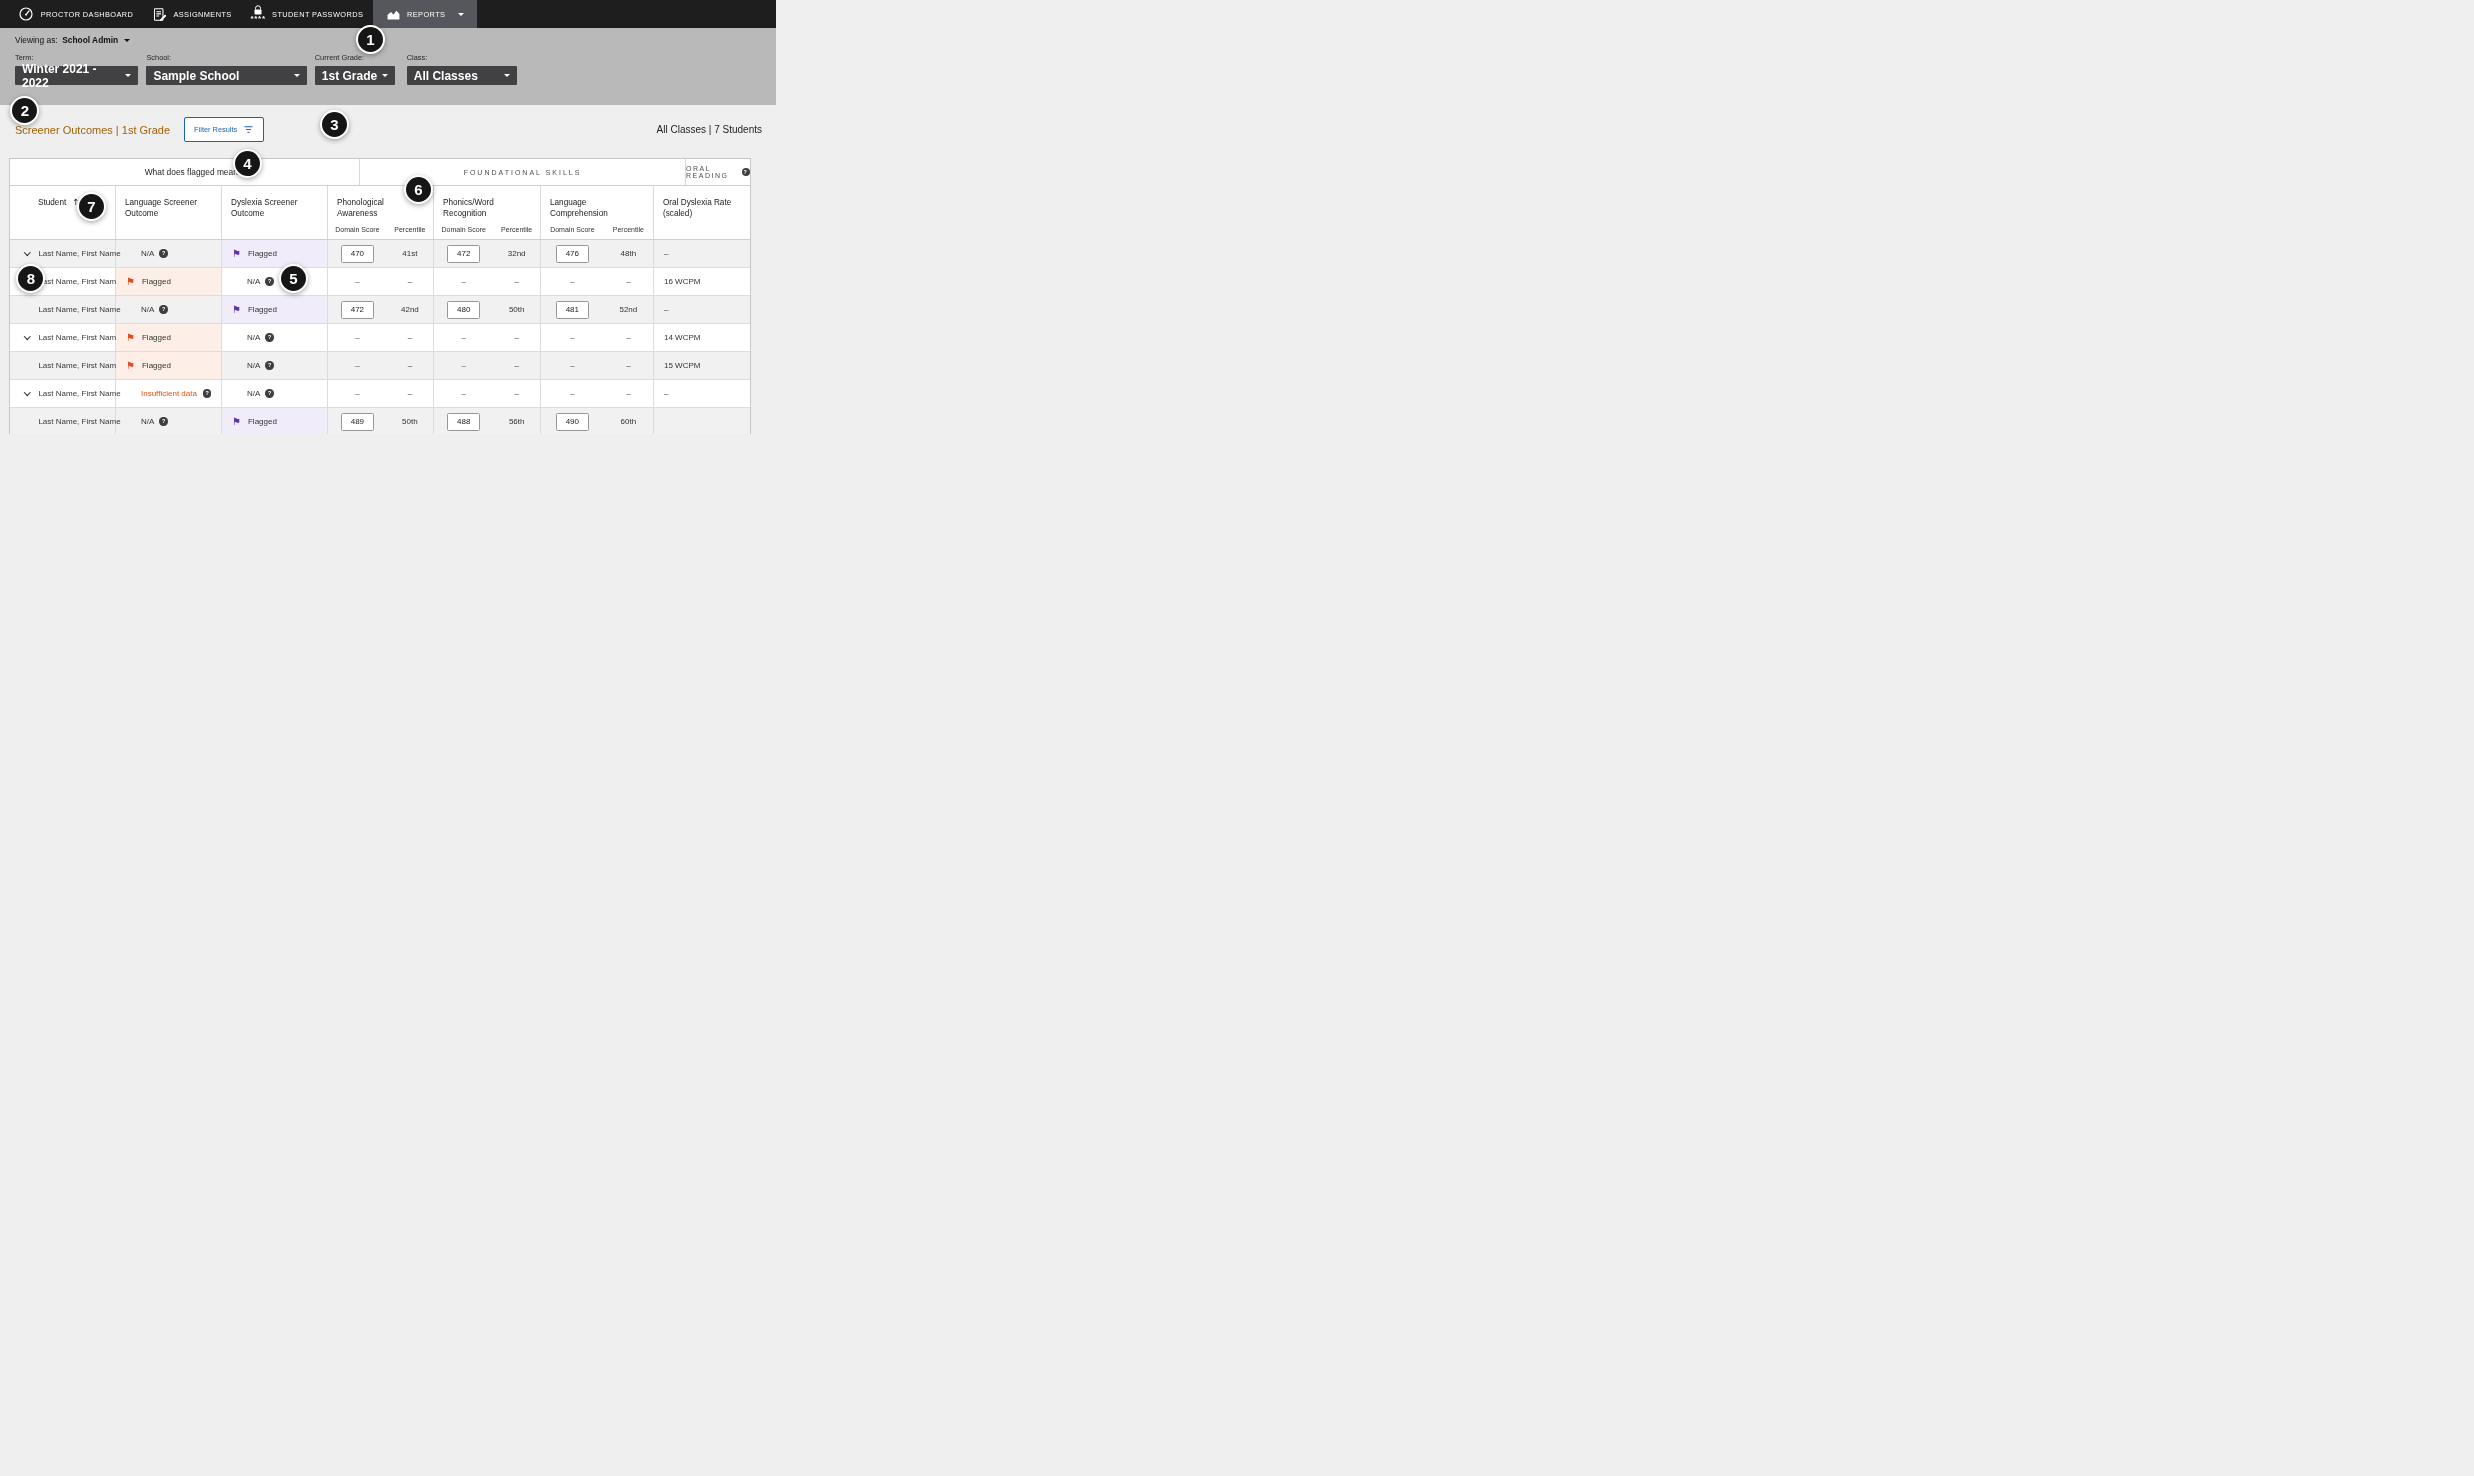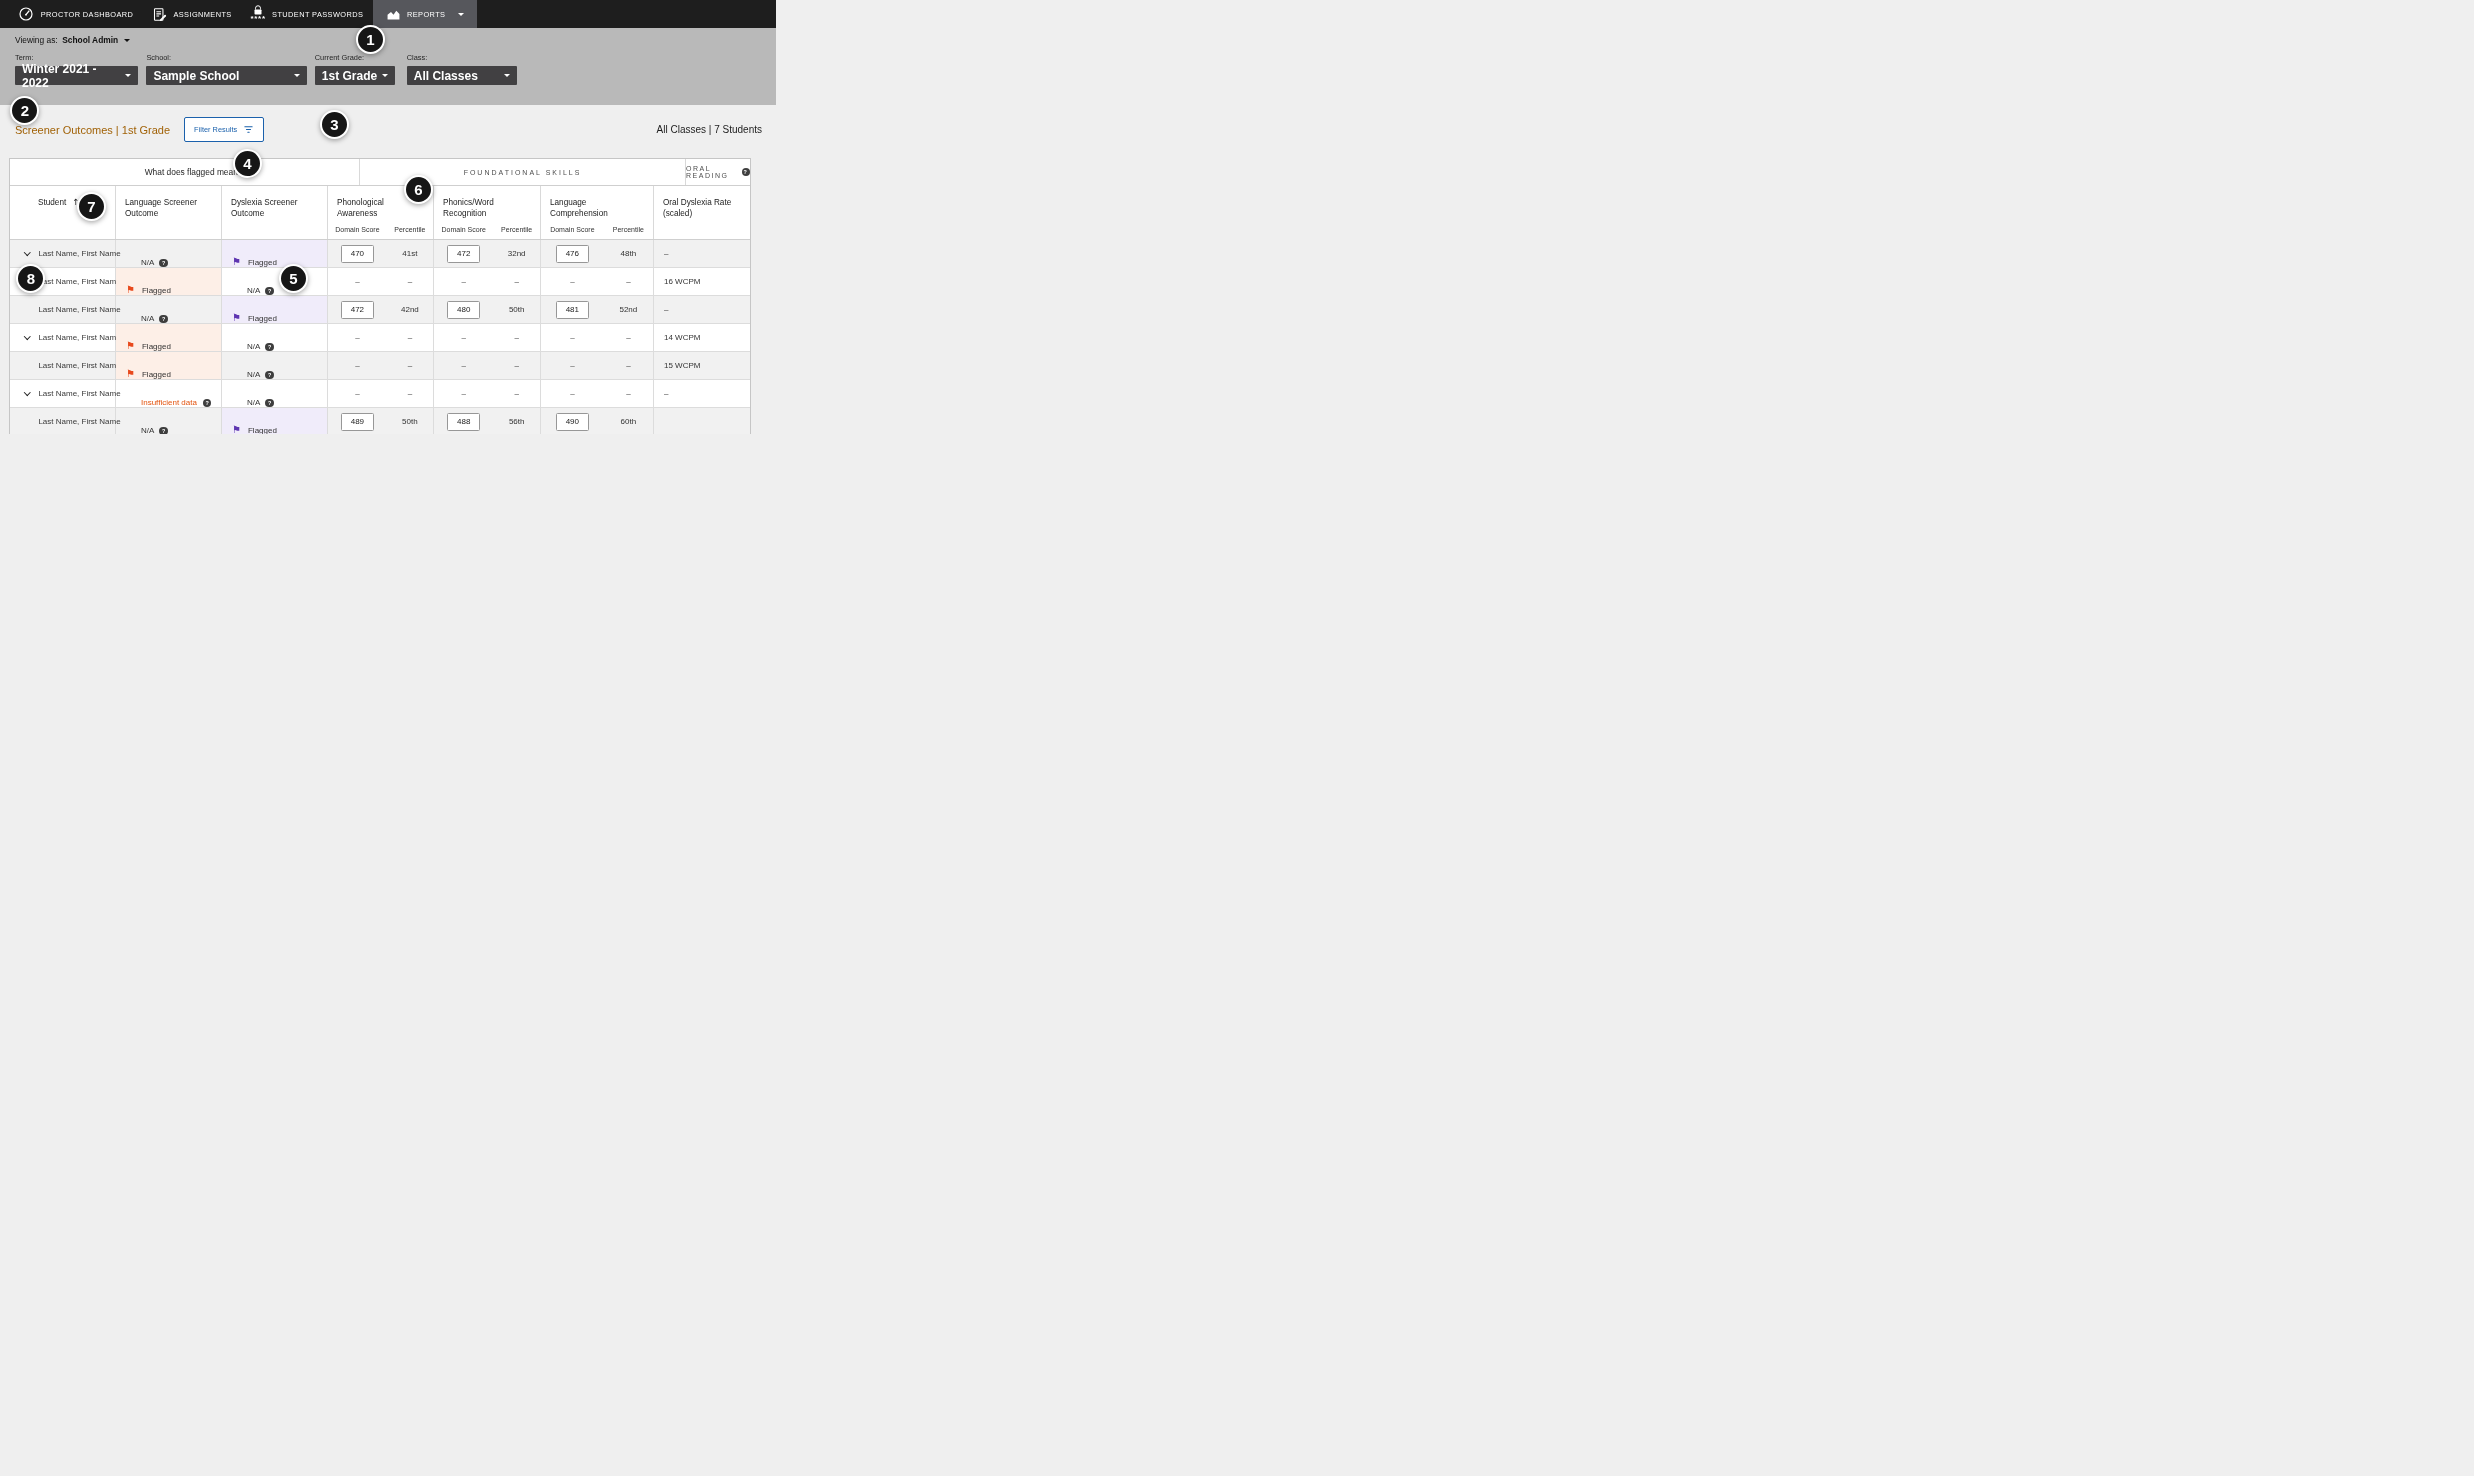--- a/index.html
+++ b/index.html
@@ -72,21 +72,21 @@
   .trow { display:flex; height:28px; border-bottom:0.5px solid #dcdcdc; background:#fff; }
   .trow.shade { background:#f1f1f1; }
   .cell { border-right:0.5px solid #dcdcdc; display:flex; align-items:center; }
   .cell:last-child { border-right:none; }
 
   .c-student { padding-left:15px; }
   .expander { width:13.4px; display:flex; align-items:center; flex:none; cursor:pointer; }
   .chev { width:4.5px; height:4.5px; border-right:1px solid #1f1f1f; border-bottom:1px solid #1f1f1f; transform:rotate(45deg); margin-top:-2.5px; }
   .sname { font-size:8px; color:#3a3a3a; white-space:nowrap; }
 
-  .c-outcome { font-size:8px; color:#333; gap:5px;align-items:flex-end; }
+  .c-outcome { font-size:8px; color:#333; gap:5px; }
   .c-outcome.na { padding-left:25px; }
   .c-outcome.flagcell { padding-left:10px; gap:7px; }
   .c-outcome.insufficient { padding-left:25px; color:var(--insufficient-text,#e3540f); gap:6px; }
   .bg-red { background:var(--flagged-red-bg,#fdefe7); }
   .bg-purple { background:var(--flagged-purple-bg,#f0ecfa); }
 
   .flag { font-family:"DejaVu Sans", sans-serif; font-size:10px; line-height:1; }
   .flag::after { content:"⚑"; }
   .flag.red { color:var(--flag-red,#e8491d); }
   .flag.purple { color:var(--flag-purple,#5e35b1); }

